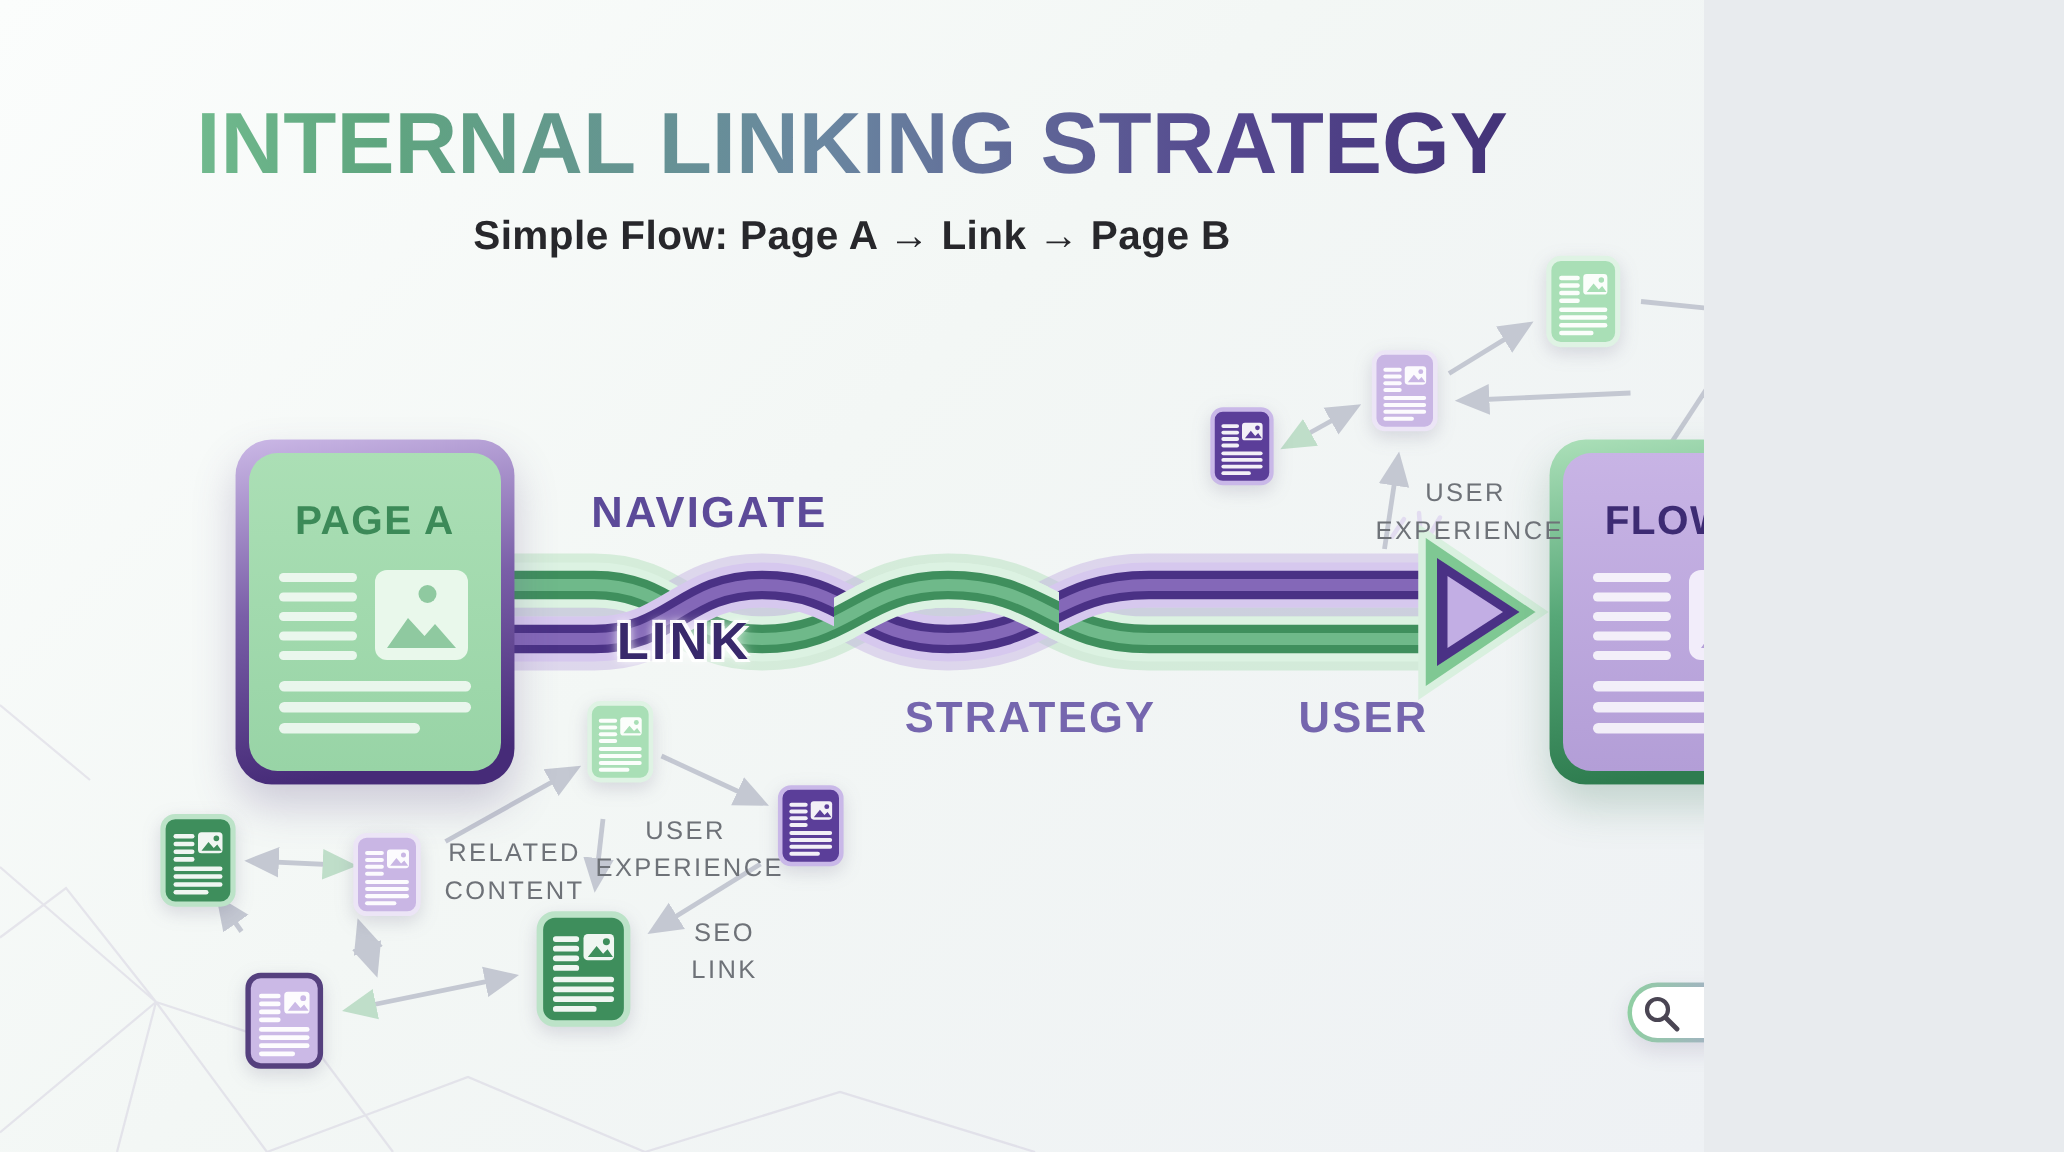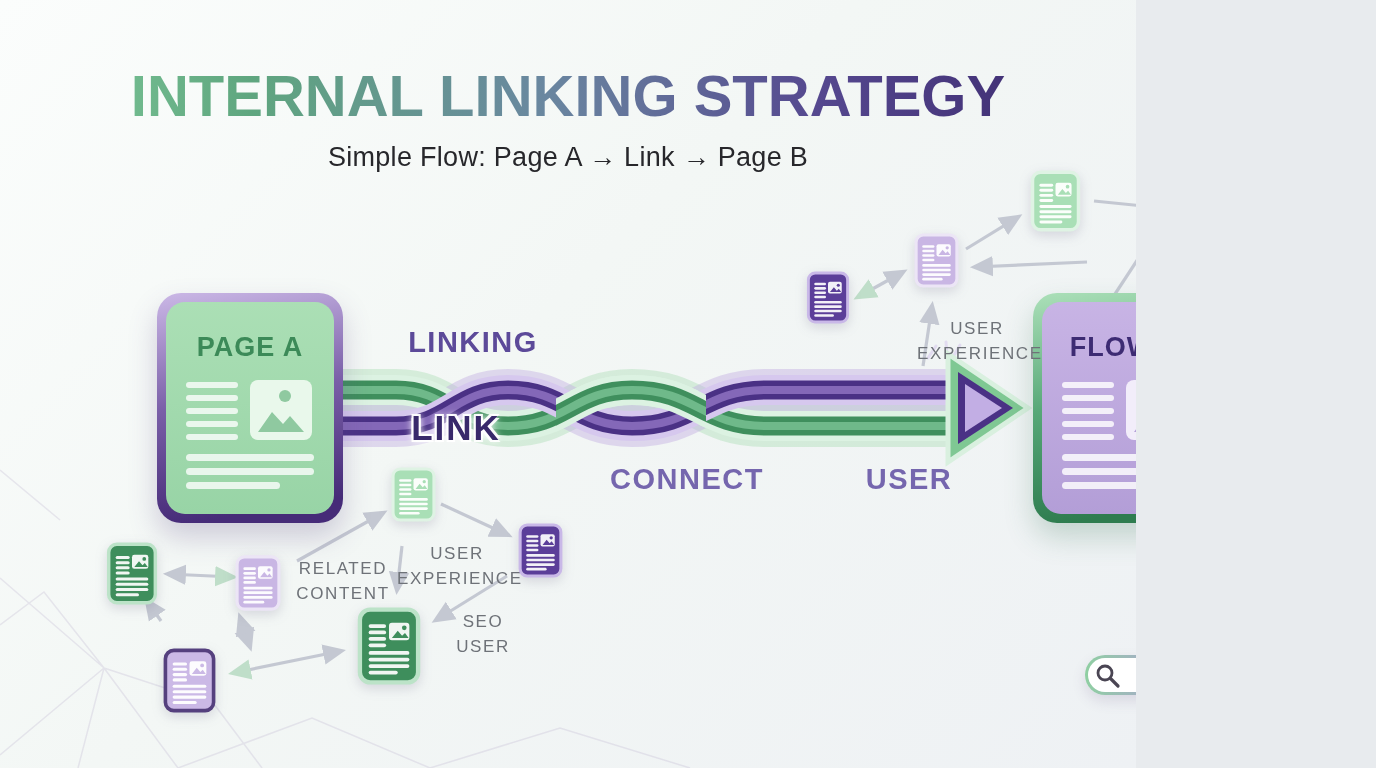--- a/index.html
+++ b/index.html
@@ -12,21 +12,21 @@
 
   
   .title{
     position:absolute;left:0;top:62px;width:100%;text-align:center;
     font-size:58px;font-weight:800;letter-spacing:0px;
     background:linear-gradient(90deg,#84cf9e 0%,#5fa67f 22%,#6a87a0 48%,#55488f 72%,#372468 100%);
     -webkit-background-clip:text;background-clip:text;color:transparent;
   }
   .subtitle{
     position:absolute;left:0;top:142px;width:100%;text-align:center;
-    font-size:27px;font-weight:400;color:#27272b;letter-spacing:0.3px;
+    font-size:27px;font-weight:700;color:#27272b;letter-spacing:0.3px;
   }
 
   
   .card{position:absolute;width:186px;height:230px;border-radius:24px;padding:9px;box-sizing:border-box;}
   .card .inner{width:100%;height:100%;border-radius:19px;position:relative;overflow:hidden;}
   .card-a{left:157px;top:293px;background:linear-gradient(170deg,#cbb8e6 0%,#7a5fa8 45%,#462b78 90%);
           box-shadow:0 14px 28px rgba(90,70,130,.25);}
   .card-a .inner{background:linear-gradient(180deg,#abdfb5 0%,#98d4a6 100%);}
   .card-b{left:1033px;top:293px;background:linear-gradient(170deg,#ace0b9 0%,#57a878 45%,#2e7c4f 90%);
           box-shadow:0 14px 28px rgba(60,120,90,.25);}
@@ -205,29 +205,29 @@
         </g>
         <g>
           <rect x="84" y="78" width="62" height="60" rx="8" fill="#f2edfa"></rect>
           <circle cx="119" cy="94" r="6" fill="#b5a0d8"></circle>
           <polygon points="92,130 106,110 117,122 124,114 138,130" fill="#b5a0d8"></polygon>
         </g>
       </svg>
     </div>
   </div>
 
-  <div class="flow-label lbl-navigate">LINKING</div>
+  <div class="flow-label lbl-navigate">NAVIGATE</div>
   <div class="flow-label lbl-link">LINK</div>
-  <div class="flow-label lbl-connect">CONNECT</div>
+  <div class="flow-label lbl-connect">STRATEGY</div>
   <div class="flow-label lbl-flow">USER</div>
 
   <div class="ann ann-ux-top">USER EXPERIENCE</div>
   <div class="ann ann-related">RELATED CONTENT</div>
   <div class="ann ann-ux-bottom">USER EXPERIENCE</div>
-  <div class="ann ann-seo">SEO USER</div>
+  <div class="ann ann-seo">SEO LINK</div>
 
   <svg width="0" height="0" style="position:absolute">
     <symbol id="doc-sym" viewBox="0 0 44 54">
       <rect x="2" y="2" width="40" height="50" rx="7" style="fill:var(--df);stroke:var(--db);stroke-width:3"></rect>
       <rect x="8" y="12" width="12" height="2.6" rx="1.3" style="fill:var(--di)"></rect>
       <rect x="8" y="16.4" width="12" height="2.6" rx="1.3" style="fill:var(--di)"></rect>
       <rect x="8" y="20.8" width="12" height="2.6" rx="1.3" style="fill:var(--di)"></rect>
       <rect x="8" y="25.2" width="12" height="2.6" rx="1.3" style="fill:var(--di)"></rect>
       <rect x="22" y="11" width="14" height="12" rx="2" style="fill:var(--di)"></rect>
       <circle cx="32.5" cy="14.5" r="1.6" style="fill:var(--df)"></circle>

